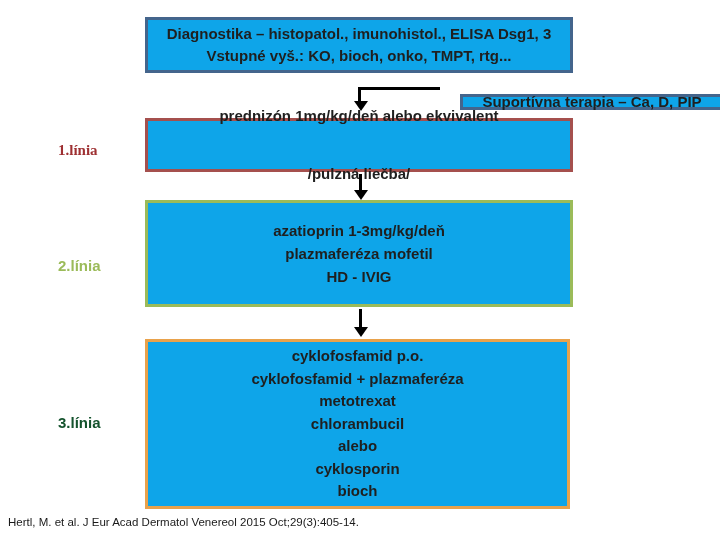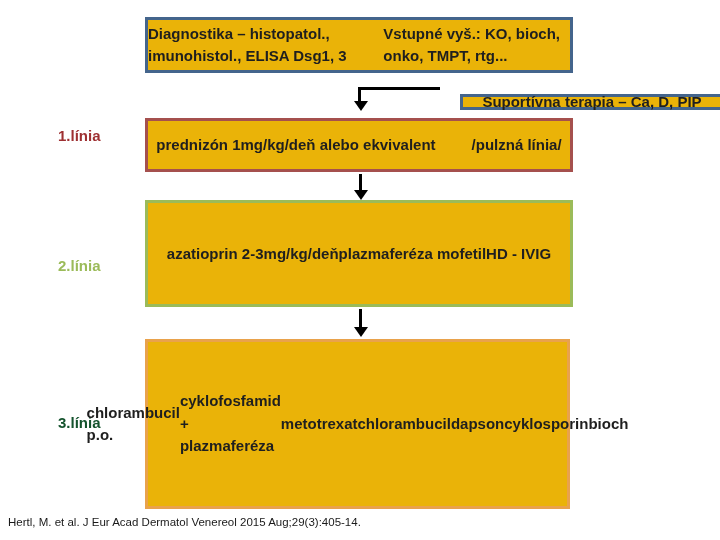--- a/index.html
+++ b/index.html
@@ -9,44 +9,44 @@
     height: 540px;
     background: #ffffff;
     font-family: "Liberation Sans", sans-serif;
     color: #1f1f1f;
     overflow: hidden;
   }
   .box {
     position: absolute;
     box-sizing: border-box;
     border: 3px solid #444;
-    background: #eab308;
+    background: #0ea5e9;
     display: flex;
-    flex-direction: row;
+    flex-direction: column;
     justify-content: center;
     align-items: center;
     text-align: left;
     font-weight: bold;
     font-size: 15px;
     line-height: 22px;
   }
   #title-box { left: 145px; top: 17px; width: 428px; height: 56px; border-color: #44658c; }
   #supportive-box { left: 460px; top: 82px; width: 264px; height: 16px; border-color: #44658c; line-height: 20px; margin-top: 12px; }
   #line1-box { left: 145px; top: 118px; width: 428px; height: 54px; border-color: #a5504e; }
   #line2-box { left: 145px; top: 200px; width: 428px; height: 107px; border-color: #9bbb59; line-height: 23px; }
   #line3-box { left: 145px; top: 339px; width: 425px; height: 170px; border-color: #e9a24b; line-height: 22.5px; }
   .line-label {
     position: absolute;
     left: 58px;
     width: 80px;
     font-weight: bold;
     font-size: 15px;
     text-align: left;
   }
-  #label-1 { top: 127px; color: #9e3032; }
+  #label-1 { top: 142px; color: #9e3032; font-family: Liberation Serif, serif; }
   #label-2 { top: 249px; color: #9bbb59; margin-top: 8px; }
   #label-3 { top: 414px; color: #edb93d; }
   .elbow {
     position: absolute;
     left: 358px; top: 87px;
     width: 79px; height: 15px;
     border-left: 3px solid #000;
     border-top: 3px solid #000;
   }
   .vline { position: absolute; width: 0; border-left: 3px solid #000; }
@@ -83,42 +83,42 @@
   <div class="elbow"></div>
   <div class="arrowhead" id="elbow-head"></div>
 
   <div class="box" id="supportive-box" style="border-color: rgb(68, 101, 140);">
     <div>Suportívna terapia – Ca, D, PIP</div>
   </div>
 
   <div class="line-label" id="label-1" style="color: rgb(158, 48, 50);">1.línia</div>
   <div class="box" id="line1-box" style="border-color: rgb(165, 80, 78); gap: 36px;">
     <div>prednizón 1mg/kg/deň alebo ekvivalent</div>
-    <div>/pulzná línia/</div>
+    <div>/pulzná liečba/</div>
   </div>
 
   <div class="vline" id="arrow1-line"></div>
   <div class="arrowhead" id="arrow1-head"></div>
 
   <div class="line-label" id="label-2" style="color: rgb(155, 187, 89);">2.línia</div>
   <div class="box" id="line2-box" style="border-color: rgb(155, 187, 89);">
-    <div>azatioprin 2-3mg/kg/deň</div>
+    <div>azatioprin 1-3mg/kg/deň</div>
     <div>plazmaferéza mofetil</div>
     <div>HD - IVIG</div>
   </div>
 
   <div class="vline" id="arrow2-line"></div>
   <div class="arrowhead" id="arrow2-head"></div>
 
   <div class="line-label" id="label-3" style="color: #14532d;">3.línia</div>
   <div class="box" id="line3-box" style="border-color: rgb(233, 162, 75);">
-    <div>chlorambucil p.o.</div>
+    <div>cyklofosfamid p.o.</div>
     <div>cyklofosfamid + plazmaferéza</div>
     <div>metotrexat</div>
     <div>chlorambucil</div>
-    <div>dapson</div>
+    <div>alebo</div>
     <div>cyklosporin</div>
     <div>bioch</div>
   </div>
 
-  <div class="citation">Hertl, M. et al. J Eur Acad Dermatol Venereol 2015 Aug;29(3):405-14.</div>
+  <div class="citation">Hertl, M. et al. J Eur Acad Dermatol Venereol 2015 Oct;29(3):405-14.</div>
 
 </div>
 
 </body></html>

